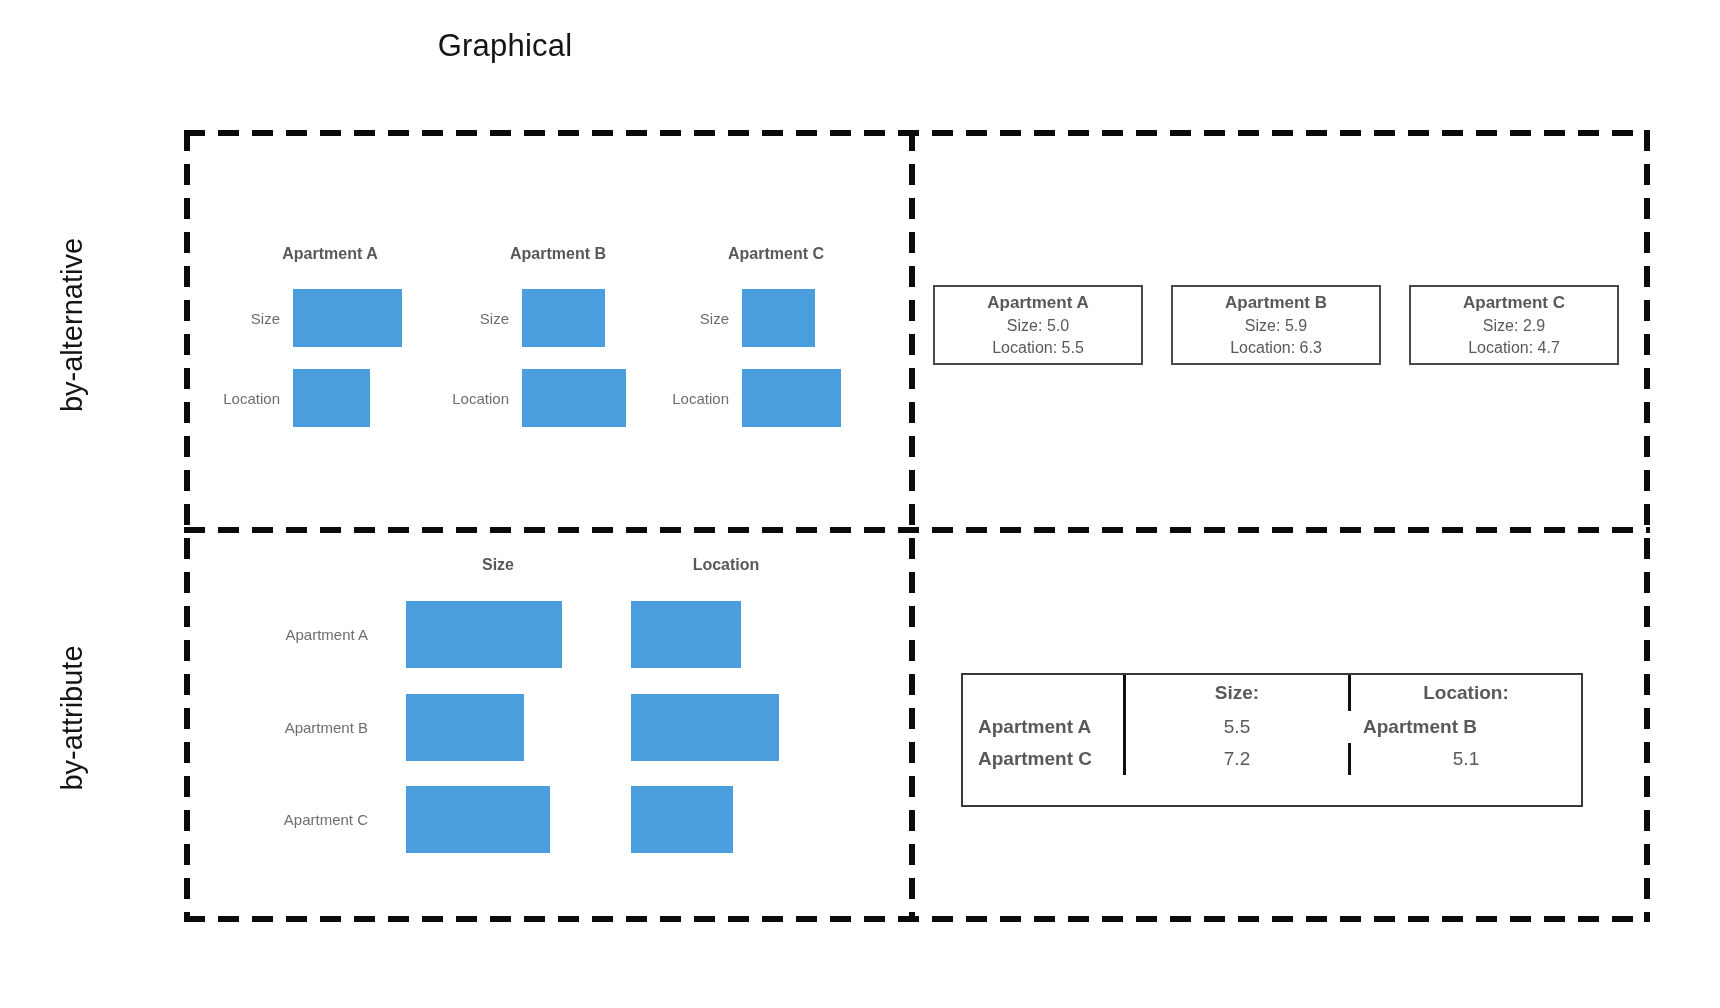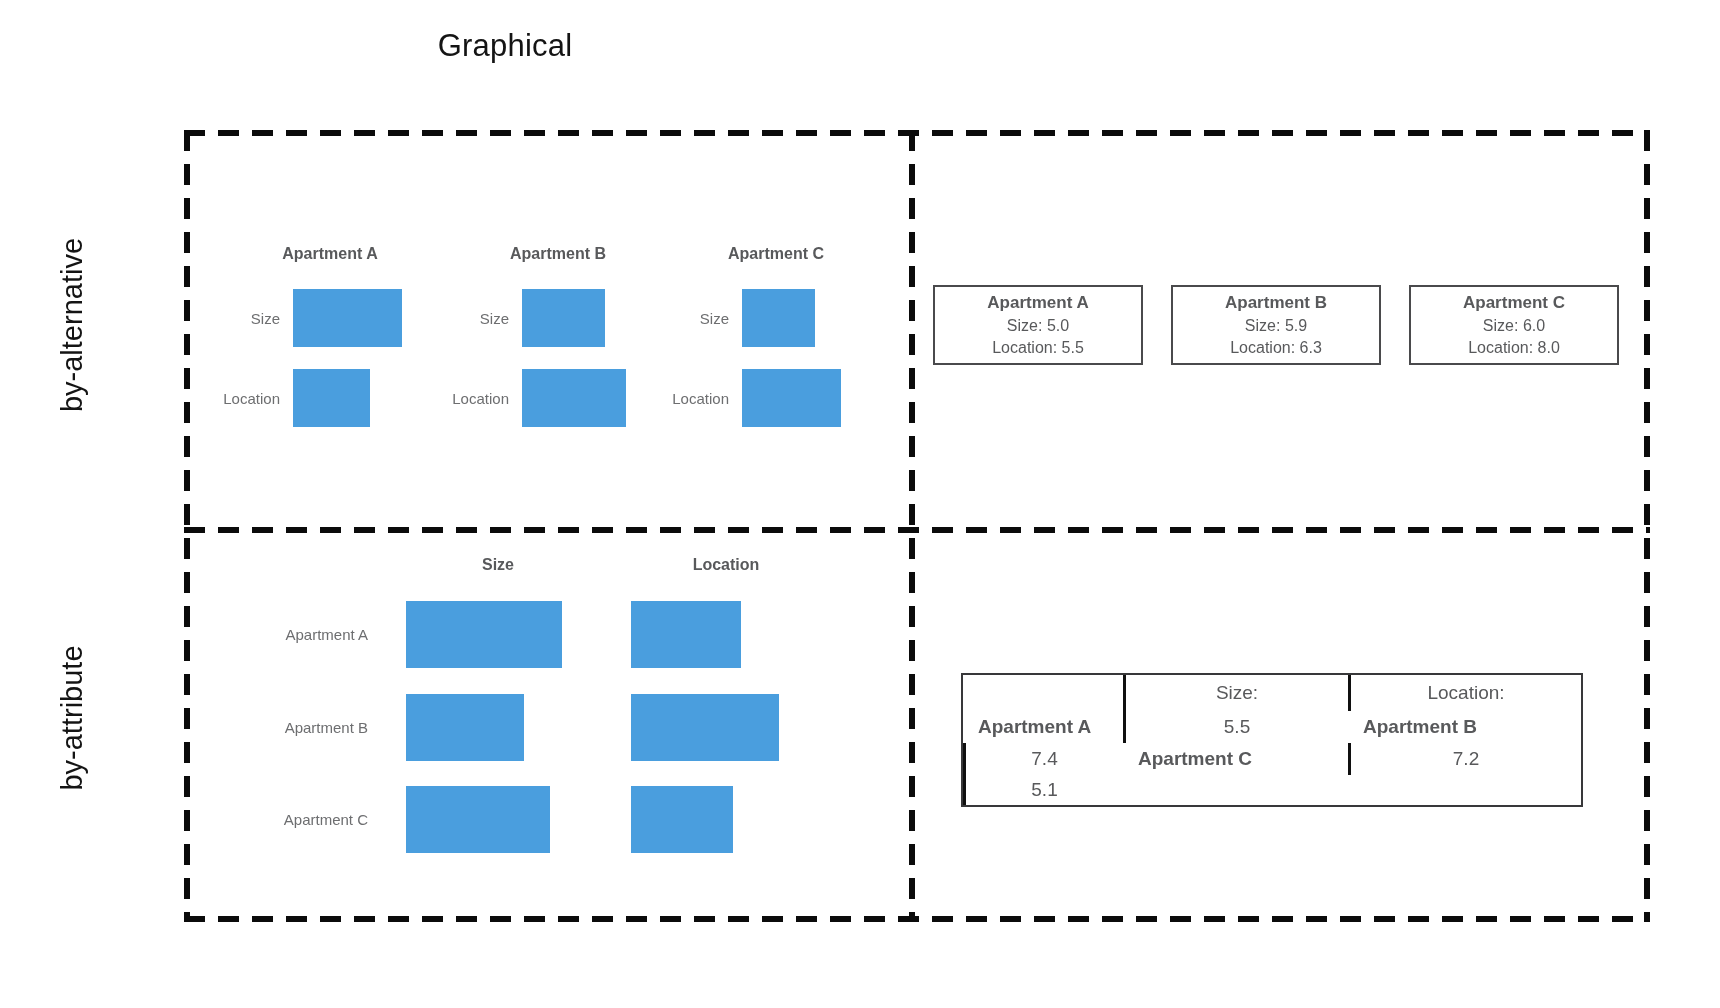--- a/index.html
+++ b/index.html
@@ -125,21 +125,21 @@
     height: 134px;
     border: 2px solid #38383a;
     background: #ffffff;
     display: grid;
     grid-template-columns: 160px 225px 233px;
     grid-template-rows: 36px 32px 32px 30px;
     color: #58595b;
   }
   .t-cell { display: flex; align-items: center; font-size: 19px; }
   .t-bl   { border-left: 3px solid #101010; }
-  .t-head { font-weight: normal; justify-content: center; }
+  .t-head { font-weight: bold; justify-content: center; }
   .t-name { font-weight: bold; padding-left: 15px; }
   .t-val  { justify-content: center; }
 </style>
 </head>
 <body>
 
 <div class="canvas">
 
   <div class="col-header" style="left:305px;">Graphical</div>
 
@@ -189,22 +189,22 @@
     <div class="card-line">Size: 5.0</div>
     <div class="card-line">Location: 5.5</div>
   </div>
   <div class="num-card" style="left:1171px;">
     <div class="card-title">Apartment B</div>
     <div class="card-line">Size: 5.9</div>
     <div class="card-line">Location: 6.3</div>
   </div>
   <div class="num-card" style="left:1409px;">
     <div class="card-title">Apartment C</div>
-    <div class="card-line">Size: 6.0</div>
-    <div class="card-line">Location: 8.0</div>
+    <div class="card-line">Size: 2.9</div>
+    <div class="card-line">Location: 4.7</div>
   </div>
 
   <div class="attr-col-header" style="left:418px;">Size</div>
   <div class="attr-col-header" style="left:646px;">Location</div>
 
   <div class="attr-row" style="top:601px;">
     <div class="attr-label">Apartment A</div>
     <div class="bar bar-attr" style="left: 176px; width: 156px;"></div>
     <div class="bar bar-attr" style="left: 401px; width: 110px;"></div>
   </div>
@@ -221,20 +221,19 @@
 
   <div class="attr-table">
     <div class="t-cell"></div>
     <div class="t-cell t-bl t-head">Size:</div>
     <div class="t-cell t-bl t-head">Location:</div>
 
     <div class="t-cell t-name">Apartment A</div>
     <div class="t-cell t-bl t-val">5.5</div>
 
     <div class="t-cell t-name">Apartment B</div>
-    <div class="t-cell t-bl t-val">7.4</div>
 
     <div class="t-cell t-name">Apartment C</div>
     <div class="t-cell t-bl t-val">7.2</div>
     <div class="t-cell t-bl t-val">5.1</div>
   </div>
 
 </div>
 
 </body></html>

